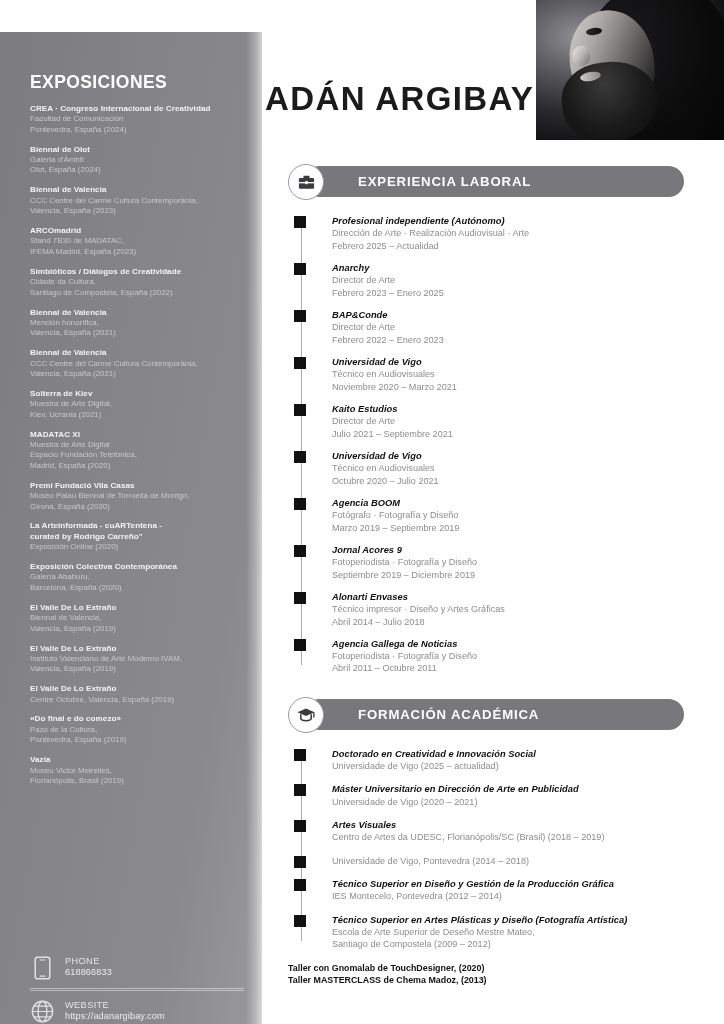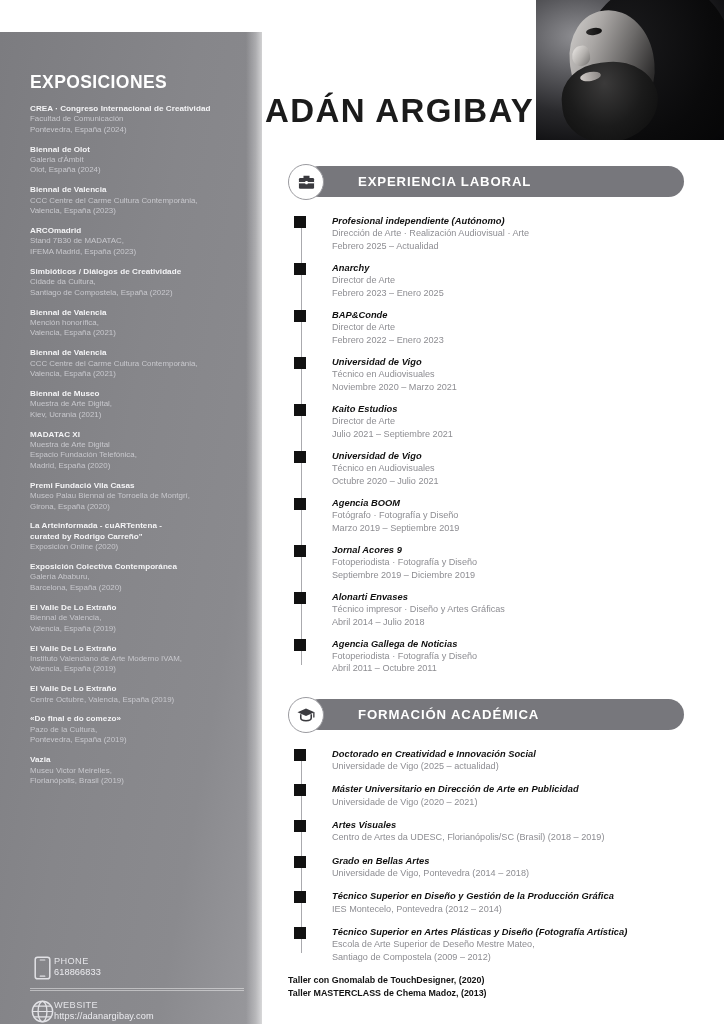--- a/index.html
+++ b/index.html
@@ -45,21 +45,21 @@
   }
   .expo-line{
     font-size:7.9px; color:#c8c8cd; line-height:1.32;
     font-weight:400;
   }
 
   
   #contact{
     position:absolute; left:30px; bottom:16px; width:214px;
   }
-  .c-row{ display:flex; align-items:flex-start; padding:8px 0 6px; }
+  .c-row{ display:flex; align-items:flex-start; gap:11px; padding:8px 0 6px; }
   .c-icon{ width:24px; height:26px; flex:0 0 24px; display:flex; align-items:center; justify-content:center; }
   .c-text{ padding-top:1px; }
   .c-label{ font-size:9.2px; color:#e4e4e8; letter-spacing:.4px; line-height:1.25; }
   .c-val{ font-size:9.2px; color:#ececf0; letter-spacing:.1px; line-height:1.25; white-space:nowrap; }
   .c-sep{ height:1px; background:rgba(255,255,255,.45); margin:1px 0 0 0; }
 
   
   #photo{
     position:absolute; right:0; top:0; width:188px; height:140px;
     overflow:hidden;
@@ -95,21 +95,21 @@
     background:linear-gradient(135deg,#efece9 0%,#b3b0ad 55%,#6d6b69 100%);
     transform:rotate(-12deg);
   }
   #photo .lip{
     position:absolute; left:44px; top:72px; width:21px; height:9px;
     border-radius:50%;
     background:linear-gradient(90deg,#cfcac6,#8a8684);
     transform:rotate(-10deg);
   }
   #name{
-    position:absolute; left:265px; top:92px;
+    position:absolute; left:265px; top:80px;
     font-size:33px; font-weight:bold; letter-spacing:1.4px;
     color:#1b1b1b; white-space:nowrap;
   }
 
   
   #main{
     position:absolute; left:262px; top:140px;
     width:462px; height:884px;
     background:#ffffff;
     padding:26px 28px 0 26px;
@@ -194,21 +194,21 @@
           <div class="expo-name">Biennal de Valencia</div>
           <div class="expo-line">Mención honorífica,</div>
           <div class="expo-line">Valencia, España (2021)</div>
         </div>
         <div class="expo">
           <div class="expo-name">Biennal de Valencia</div>
           <div class="expo-line">CCC Centre del Carme Cultura Contemporània,</div>
           <div class="expo-line">Valencia, España (2021)</div>
         </div>
         <div class="expo">
-          <div class="expo-name">Biennal de Museo</div>
+          <div class="expo-name">Solterra de Kiev</div>
           <div class="expo-line">Muestra de Arte Digital,</div>
           <div class="expo-line">Kiev, Ucrania (2021)</div>
         </div>
         <div class="expo">
           <div class="expo-name">MADATAC XI</div>
           <div class="expo-line">Muestra de Arte Digital</div>
           <div class="expo-line">Espacio Fundación Telefónica,</div>
           <div class="expo-line">Madrid, España (2020)</div>
         </div>
         <div class="expo">
@@ -382,21 +382,20 @@
         </div>
         <div class="tl-item">
           <div class="tl-t">Máster Universitario en Dirección de Arte en Publicidad</div>
           <div class="tl-s">Universidade de Vigo (2020 – 2021)</div>
         </div>
         <div class="tl-item">
           <div class="tl-t">Artes Visuales</div>
           <div class="tl-s">Centro de Artes da UDESC, Florianópolis/SC (Brasil) (2018 – 2019)</div>
         </div>
         <div class="tl-item">
-          <div class="tl-t">Grado en Bellas Artes</div>
           <div class="tl-s">Universidade de Vigo, Pontevedra (2014 – 2018)</div>
         </div>
         <div class="tl-item">
           <div class="tl-t">Técnico Superior en Diseño y Gestión de la Producción Gráfica</div>
           <div class="tl-s">IES Montecelo, Pontevedra (2012 – 2014)</div>
         </div>
         <div class="tl-item">
           <div class="tl-t">Técnico Superior en Artes Plásticas y Diseño (Fotografía Artística)</div>
           <div class="tl-s">Escola de Arte Superior de Deseño Mestre Mateo,</div>
           <div class="tl-s">Santiago de Compostela (2009 – 2012)</div>

